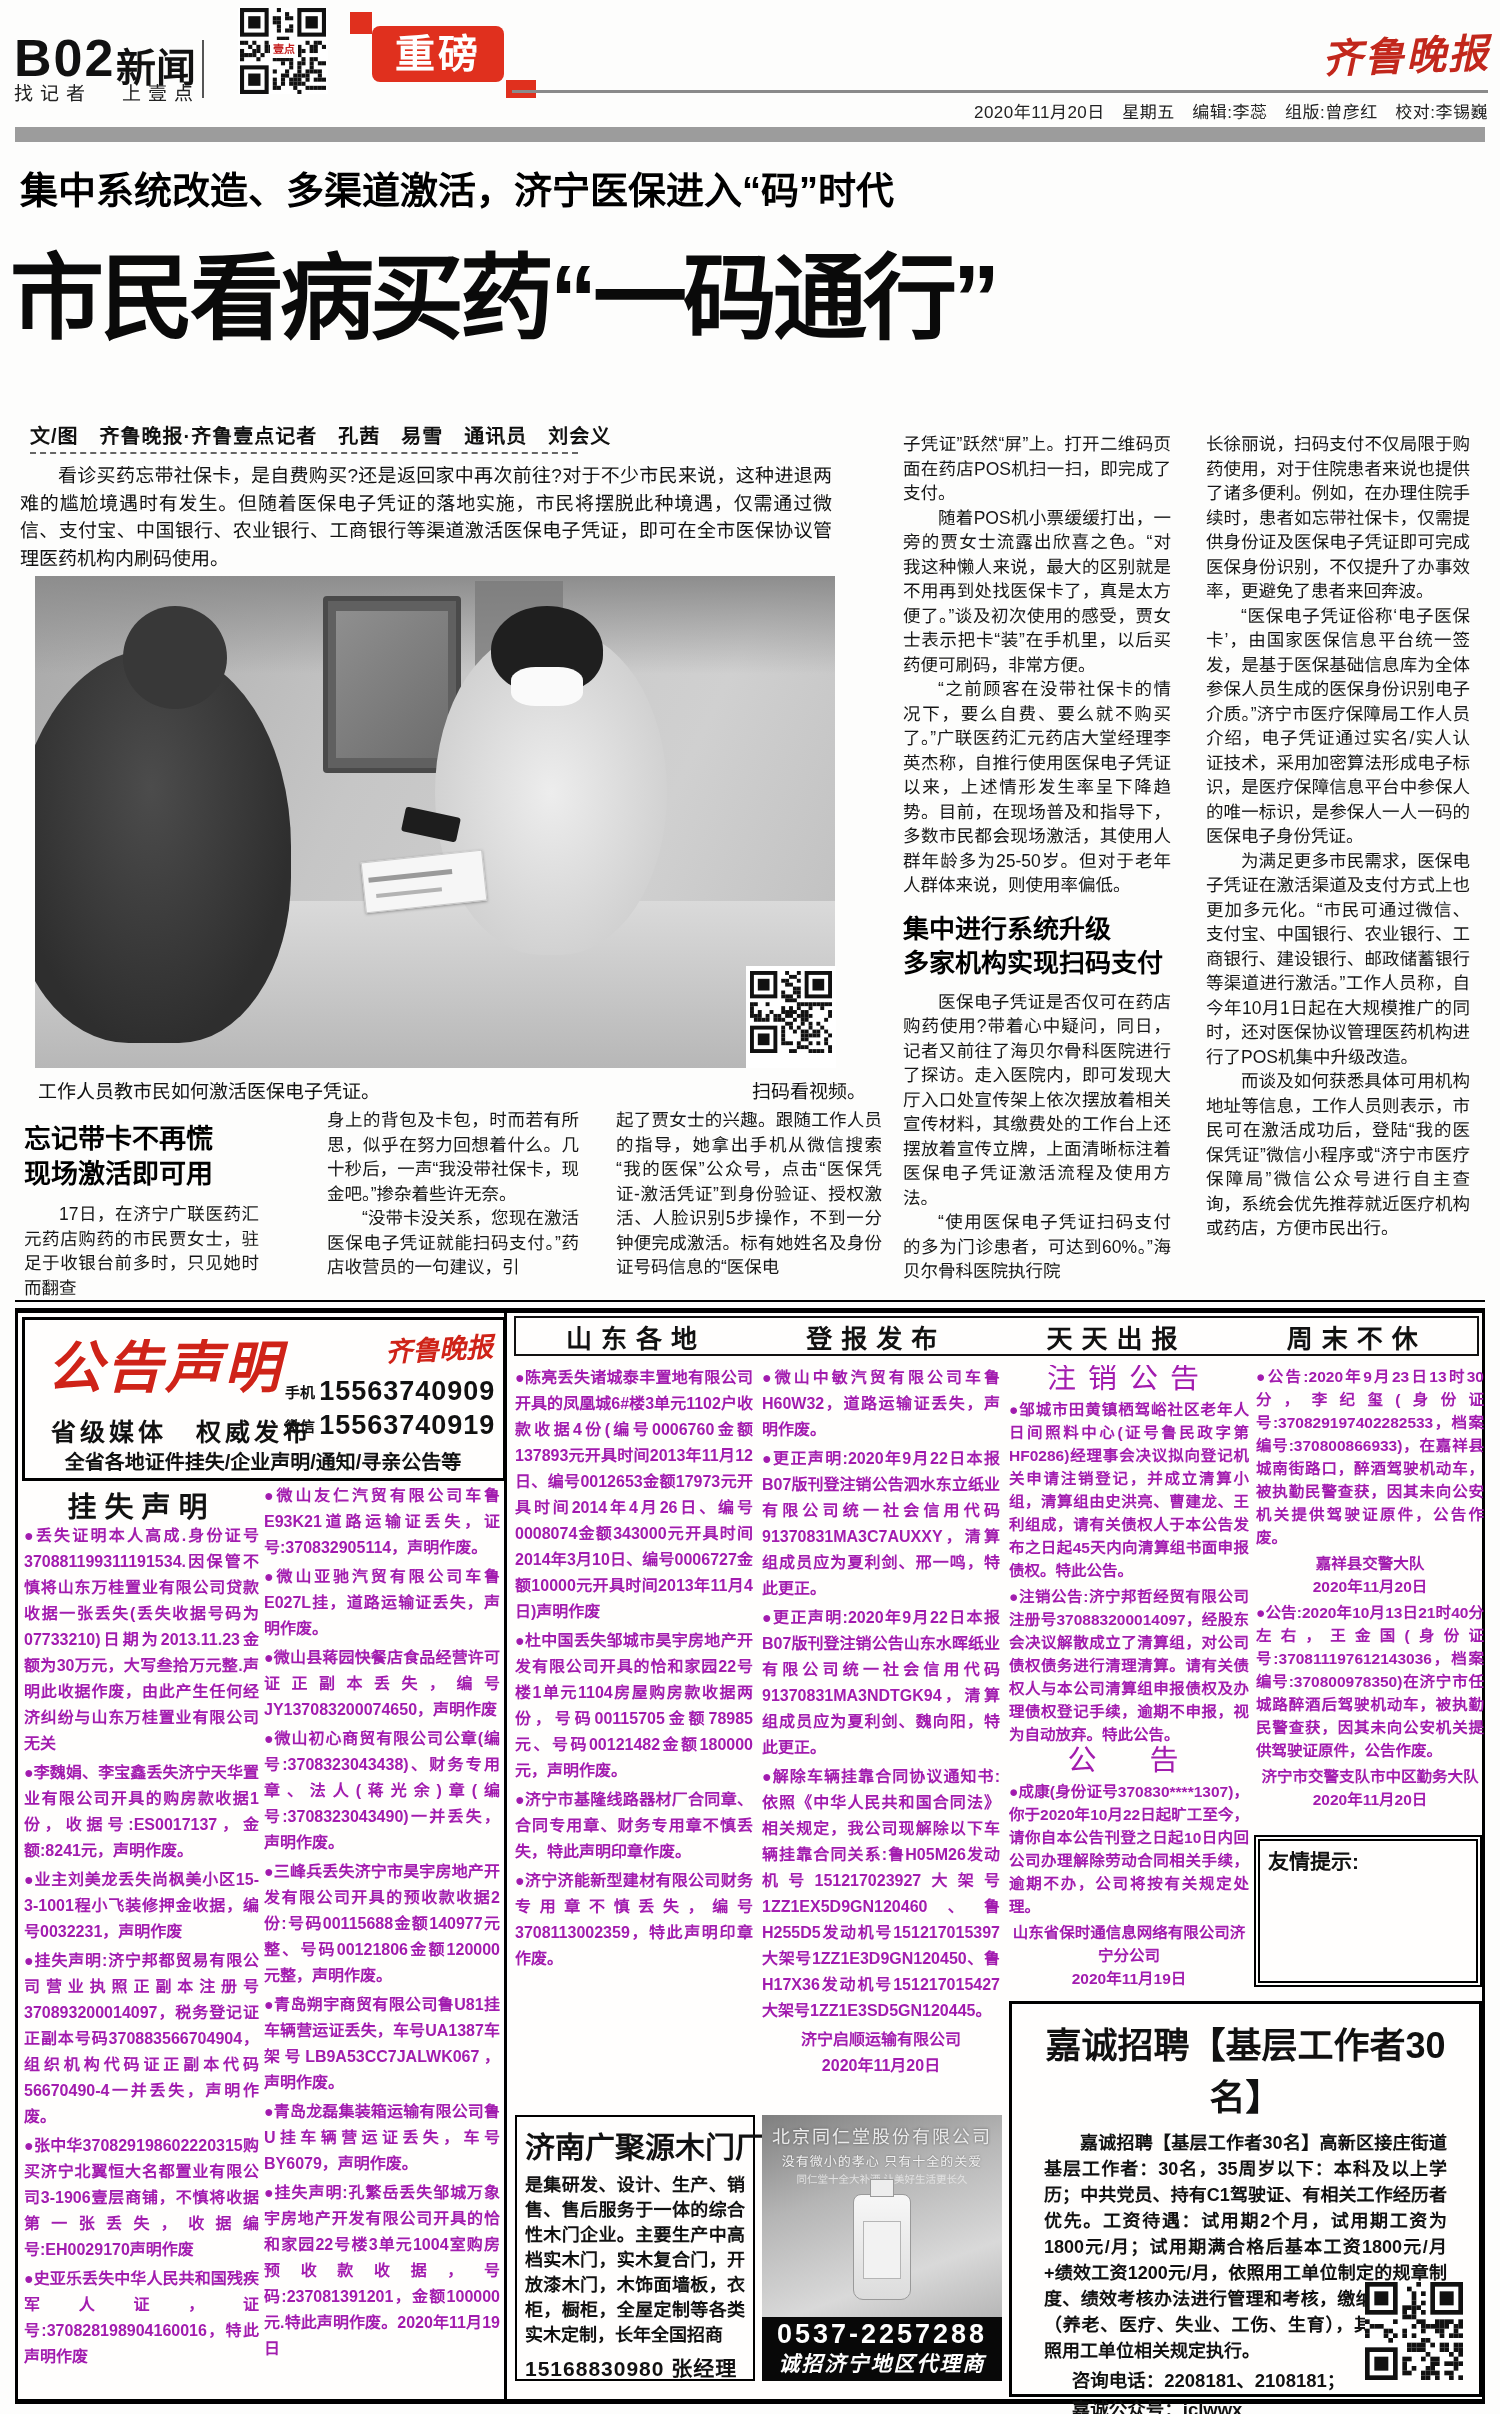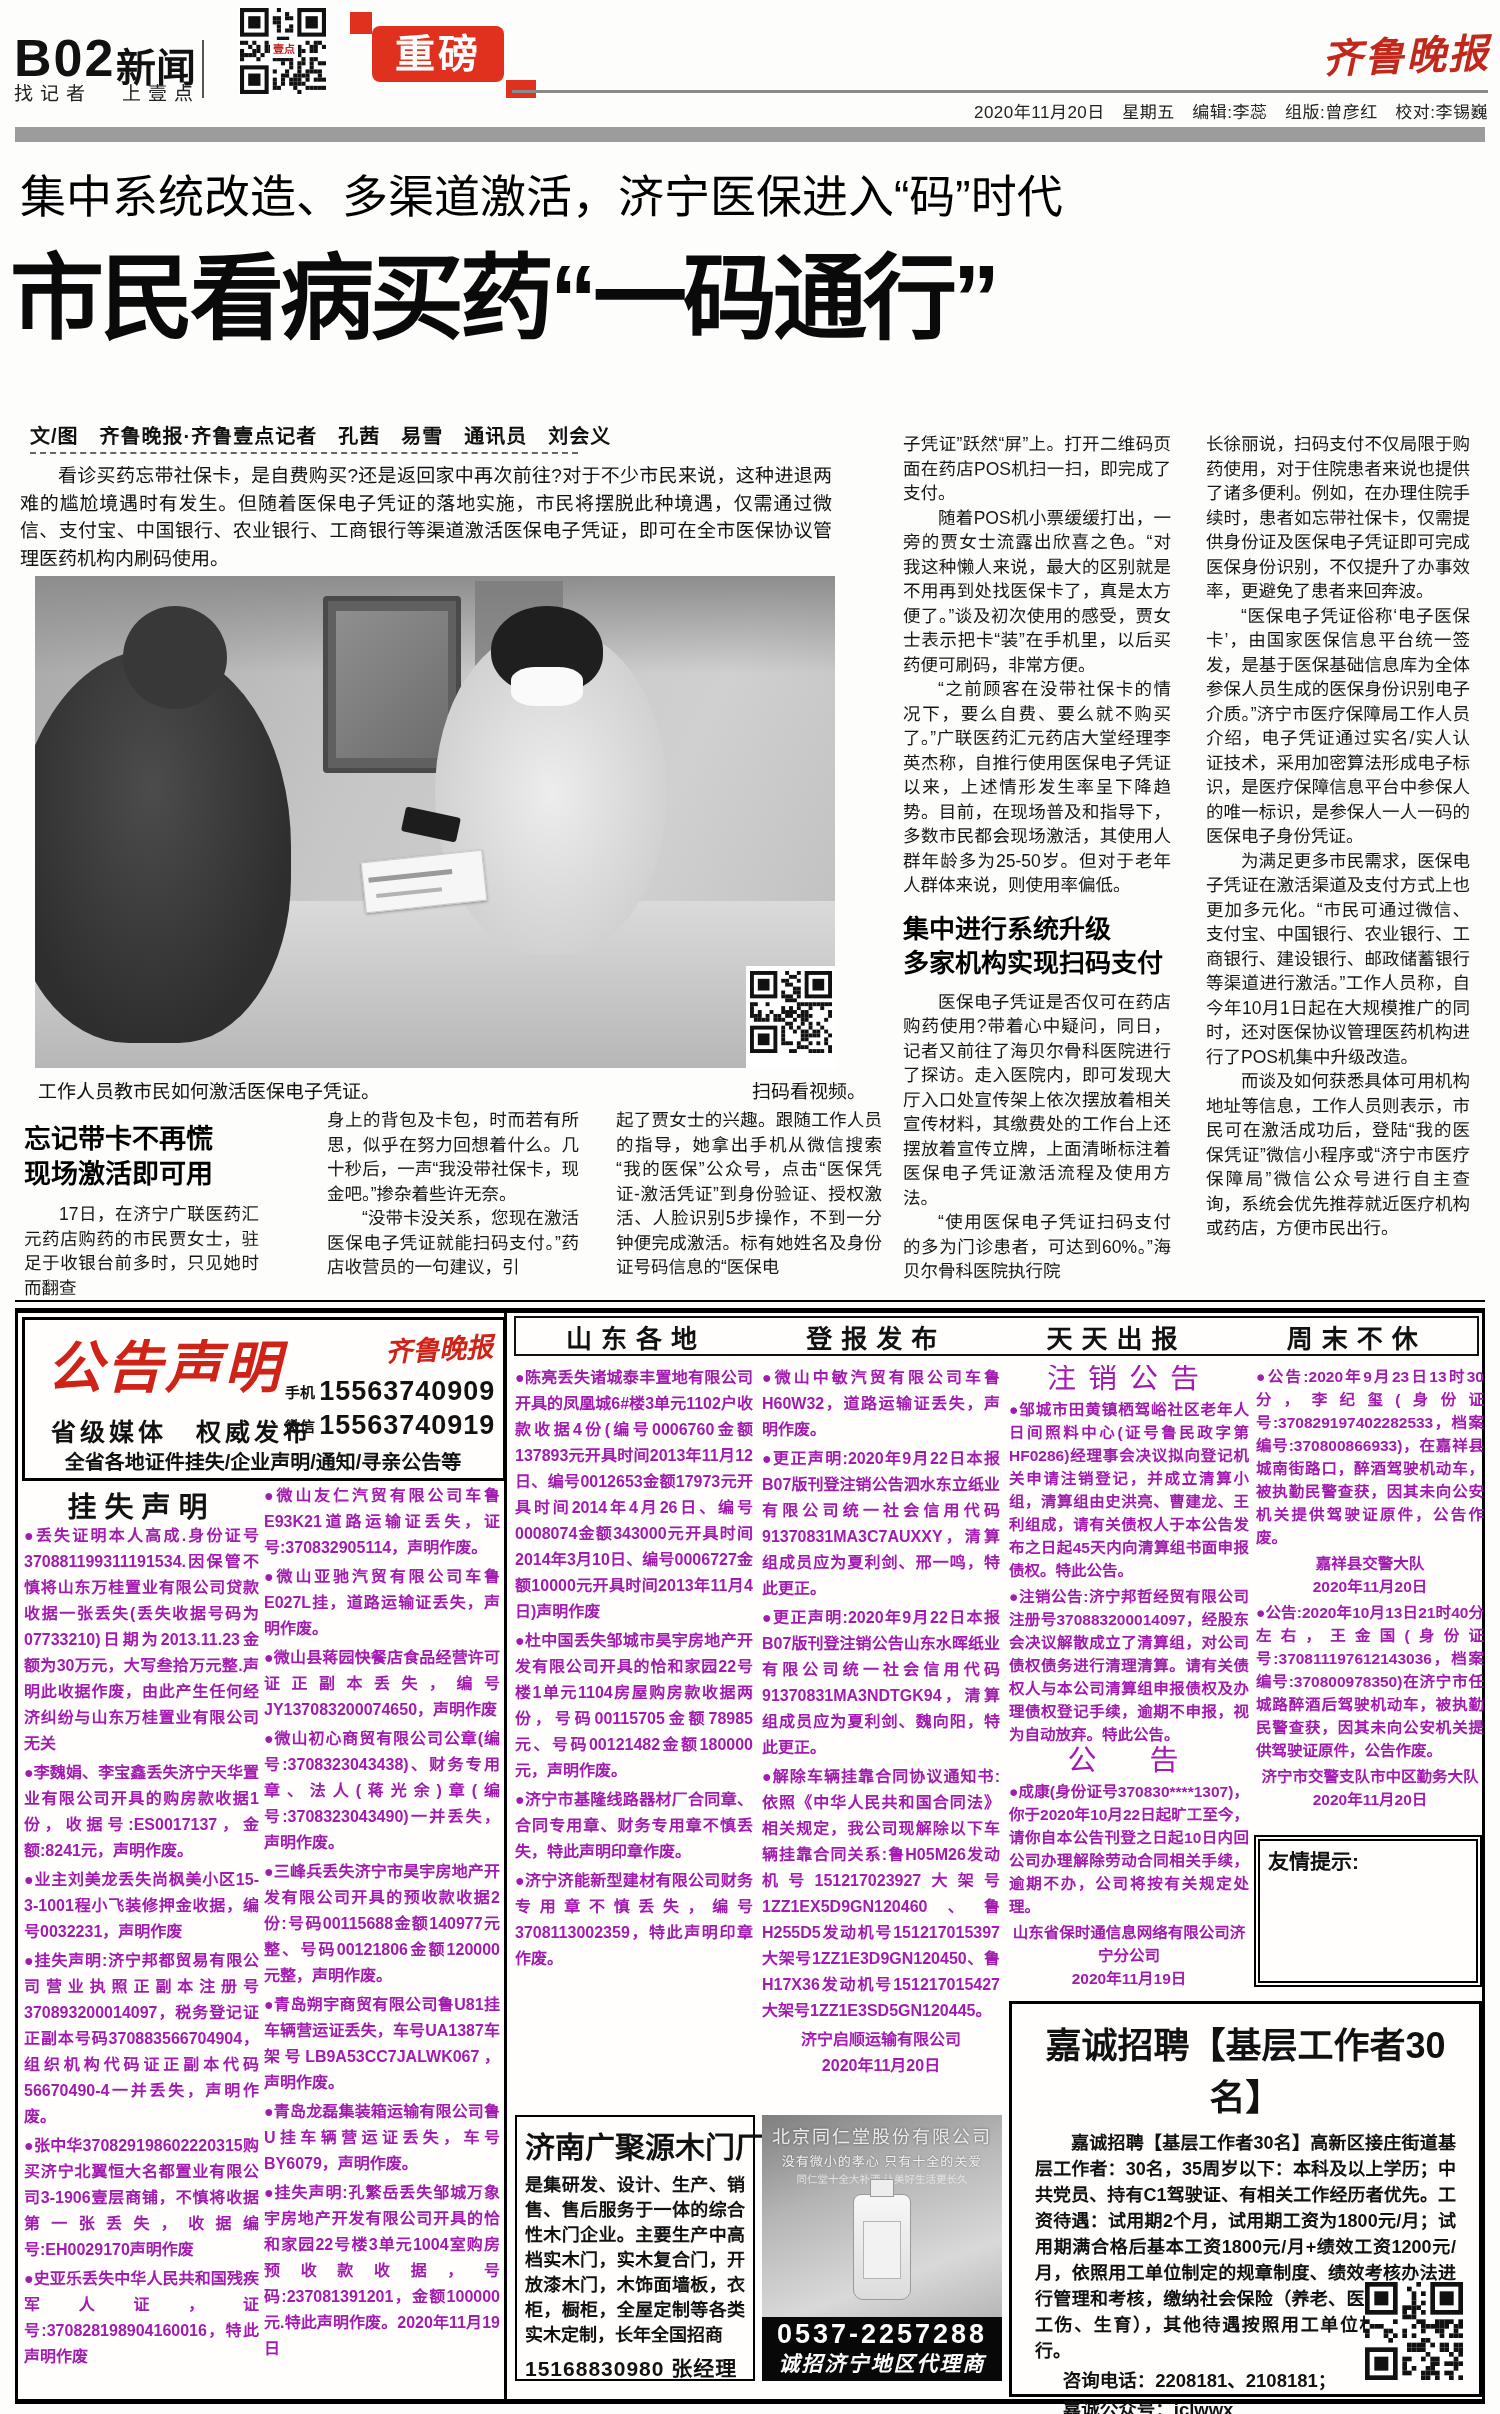--- a/index.html
+++ b/index.html
@@ -22,21 +22,21 @@
   .badge-sq1{left:350px;top:12px;width:22px;height:22px;background:#e0301e;}
   .badge-sq2{left:506px;top:80px;width:30px;height:18px;background:#e0301e;}
   .breaking-badge{left:372px;top:26px;width:132px;height:56px;background:#e0301e;border-radius:8px;
                   color:#fff;font-size:40px;font-weight:900;text-align:center;line-height:56px;letter-spacing:3px;z-index:2;}
   .mast-rule{left:512px;top:90px;width:976px;height:3px;background:#8a8a8a;}
   .brand-logo{right:10px;top:24px;font-size:40px;font-weight:700;color:#c2271c;
               font-family:"Liberation Serif",serif;font-style:italic;letter-spacing:2px;transform:rotate(-2deg);}
   .dateline{right:12px;top:98px;font-size:17px;color:#222;letter-spacing:.5px;}
   .gray-bar{left:15px;top:127px;width:1470px;height:15px;background:#9c9c9c;}
   
-  .kicker{left:20px;top:160px;font-size:46px;font-weight:400;color:#000;white-space:nowrap;}
+  .kicker{left:20px;top:160px;font-size:38px;font-weight:700;color:#000;white-space:nowrap;}
   .main-headline{left:10px;top:222px;font-size:94px;font-weight:900;letter-spacing:-4px;
                  white-space:nowrap;color:#0a0a0a;}
   .byline{left:30px;top:420px;font-size:20px;font-weight:600;letter-spacing:1px;}
   .byline-divider{left:30px;top:452px;width:548px;border-top:2px dashed #666;}
   .lead{left:20px;top:462px;width:812px;font-size:19px;line-height:27.5px;text-align:justify;font-weight:500;}
   .ind{text-indent:2em;}
   
   .news-photo{left:35px;top:576px;width:800px;height:492px;background:linear-gradient(115deg,#a8a8a8,#c6c6c6 40%,#d0d0d0 72%,#bdbdbd);overflow:hidden;}
   .ph{position:absolute;}
   .ph-shade{left:0;top:0;width:100%;height:20%;background:linear-gradient(#8d8d8d,rgba(0,0,0,0));}
@@ -110,21 +110,21 @@
   .trt-co{margin-top:7px;text-align:center;color:#ececec;font-size:18px;letter-spacing:2px;text-shadow:0 0 3px #555;}
   .trt-slogan{text-align:center;color:#f4f4f4;font-size:13px;margin-top:3px;letter-spacing:1px;text-shadow:0 0 2px #666;}
   .trt-sub{text-align:center;color:#e2e2e2;font-size:10.5px;margin-top:1px;}
   .bottle{position:relative;margin:8px auto 0;width:56px;height:104px;border:1px solid #9a9a9a;border-radius:8px 8px 10px 10px;
           background:linear-gradient(#f7f7f7,#dcdcdc);}
   .bottle:before{content:"";position:absolute;left:16px;top:-16px;width:22px;height:16px;background:#ededed;border:1px solid #9a9a9a;}
   .bottle:after{content:"";position:absolute;left:9px;top:26px;width:36px;height:56px;border:1px solid #b5b5b5;background:#f2f2f2;}
   .trt-band{position:absolute;left:0;bottom:0;width:100%;height:64px;background:#080808;color:#fff;text-align:center;}
   .trt-phone{font-size:27px;font-weight:900;letter-spacing:3px;line-height:34px;}
   .trt-bottom{font-size:21px;font-weight:700;line-height:26px;letter-spacing:2px;font-style:italic;}
-  .jiacheng{left:991px;top:688px;width:473px;height:396px;border:3px solid #000;box-sizing:border-box;padding:8px 23px;}
+  .jiacheng{left:991px;top:688px;width:473px;height:396px;border:3px solid #000;box-sizing:border-box;padding:8px 32px;}
   .jc-title{text-align:center;font-size:36px;font-weight:900;margin:4px 0 10px;}
   .jc-body{font-size:18px;line-height:26px;text-align:justify;font-weight:600;}
   .jc-lines{font-size:18.5px;line-height:29px;font-weight:600;margin-top:2px;padding-left:1.5em;white-space:pre-line;}
   .jc-qr{right:16px;bottom:14px;width:98px;height:98px;}
 </style>
 </head>
 <body>
 
 <div class="abs page-code">B02</div>
 <div class="abs section-title">新闻</div>

